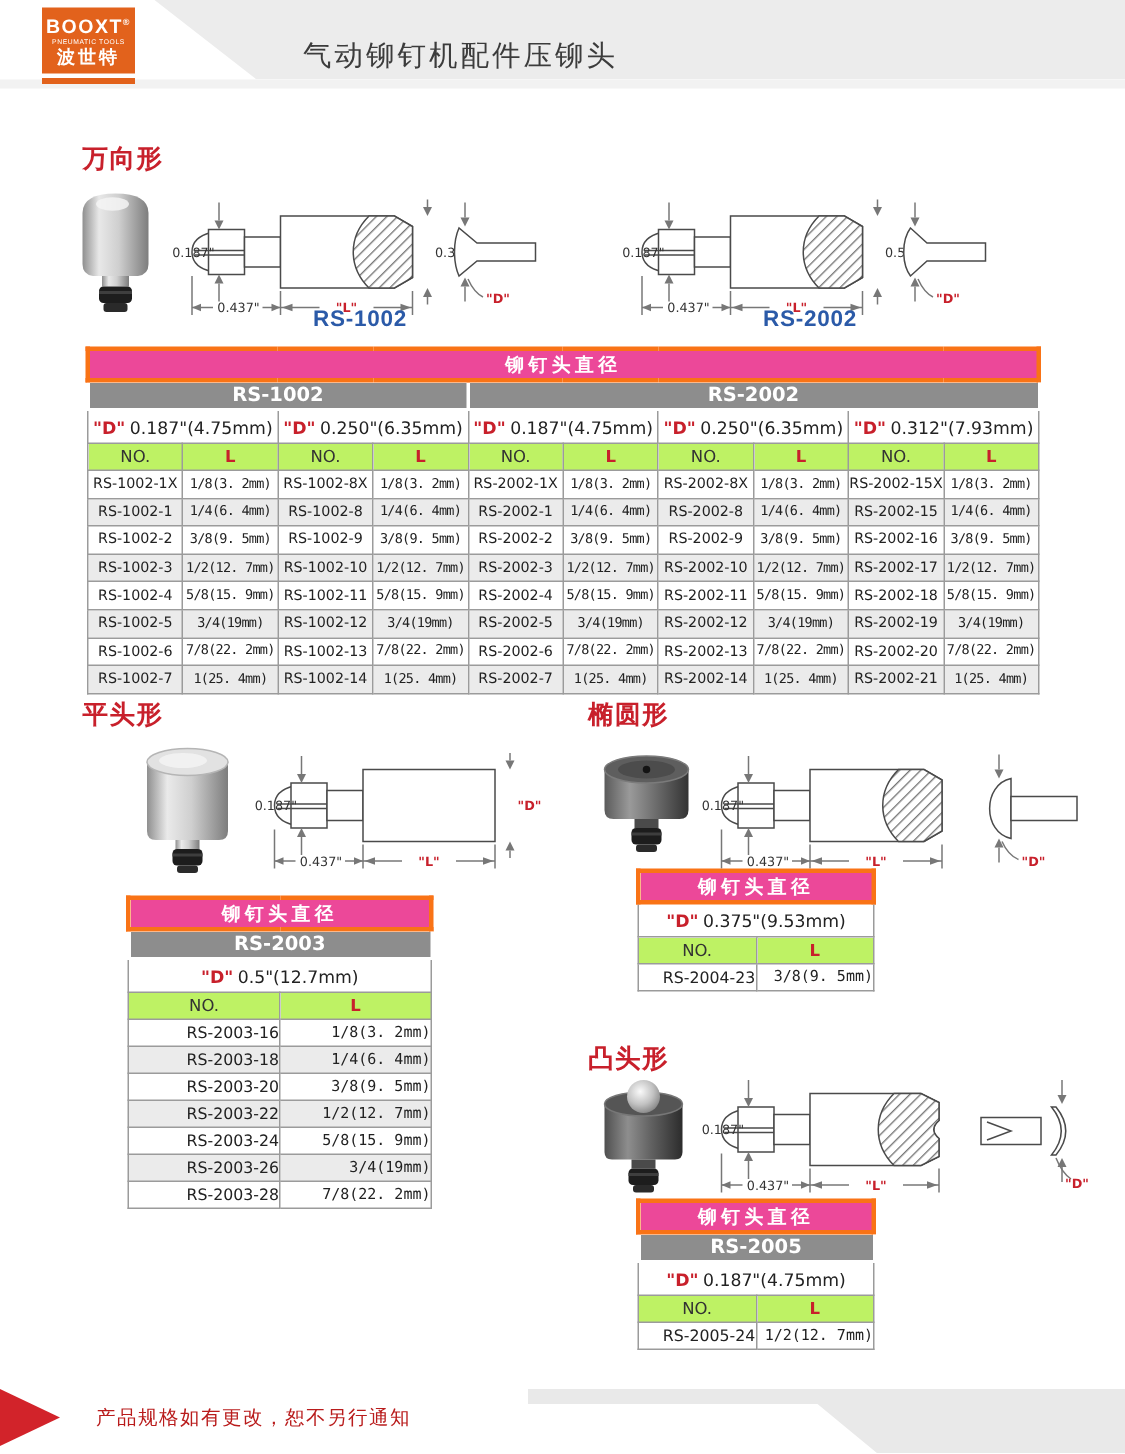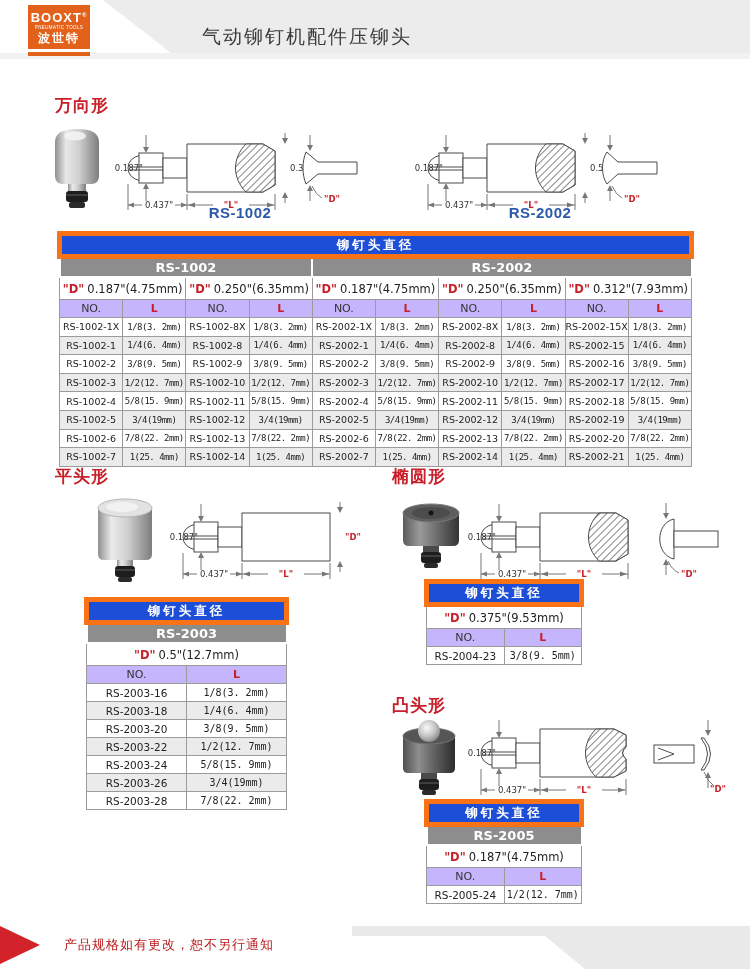--- a/index.html
+++ b/index.html
@@ -23,32 +23,32 @@
   
   .sec-title{position:absolute;font-size:17px;font-weight:bold;color:#C8202B;letter-spacing:1px;}
   .model-label{position:absolute;width:250px;text-align:center;font-size:15px;
                font-weight:bold;color:#2B5AA8;letter-spacing:.5px;}
 
   
   .dtable{position:absolute;border-collapse:collapse;table-layout:fixed;
           font-family:"DejaVu Sans",sans-serif;}
   .dtable th,.dtable td{border:1px solid #9b9b9b;text-align:center;white-space:nowrap;
           overflow:hidden;padding:0;}
-  .row-title th{background:#1d4ed8;color:#fff;font-size:12.5px;height:18px;
-          border:5px solid #f97316;font-weight:bold;letter-spacing:3px;}
+  .row-title th{background:#ec4899;color:#fff;font-size:12.5px;height:18px;
+          border:3px solid #f97316;font-weight:bold;letter-spacing:3px;}
   .row-group th{background:#8d8d8d;color:#fff;font-size:13px;height:17px;
           font-weight:bold;border:2px solid #fff;}
   .row-dspec td{background:#fff;font-size:11.5px;height:21px;color:#222;}
   .dred{color:#C8202B;font-weight:bold;margin-right:3px;}
-  .row-colhead td{background:#c4b5fd;font-size:11px;height:17px;color:#333;}
+  .row-colhead td{background:#bef264;font-size:11px;height:17px;color:#333;}
   .row-colhead .lcol{color:#C8202B;font-weight:bold;}
   tbody.zebra td{font-size:9.5px;height:17.6px;color:#222;background:#fff;}
   tbody.zebra tr:nth-child(even) td{background:#ebebeb;}
   tbody.zebra td.c1{font-family:"DejaVu Sans Mono",monospace;font-size:9px;letter-spacing:-.5px;}
-  .small tbody.zebra td{font-size:10.5px;height:17px;}
+  .small tbody.zebra td{font-size:10.5px;height:17px;text-align:right;}
   .small tbody.zebra td.c1{font-size:10px;letter-spacing:0;}
   #main-table{left:57px;top:231px;width:637px;}
   #t2003{left:84px;top:597px;width:205px;}
   #t2004{left:424px;top:579px;width:160px;}
   #t2005{left:424px;top:799px;width:160px;}
 
   
   .draw,.photo{position:absolute;}
   svg text{font-family:"DejaVu Sans",sans-serif;}
 

